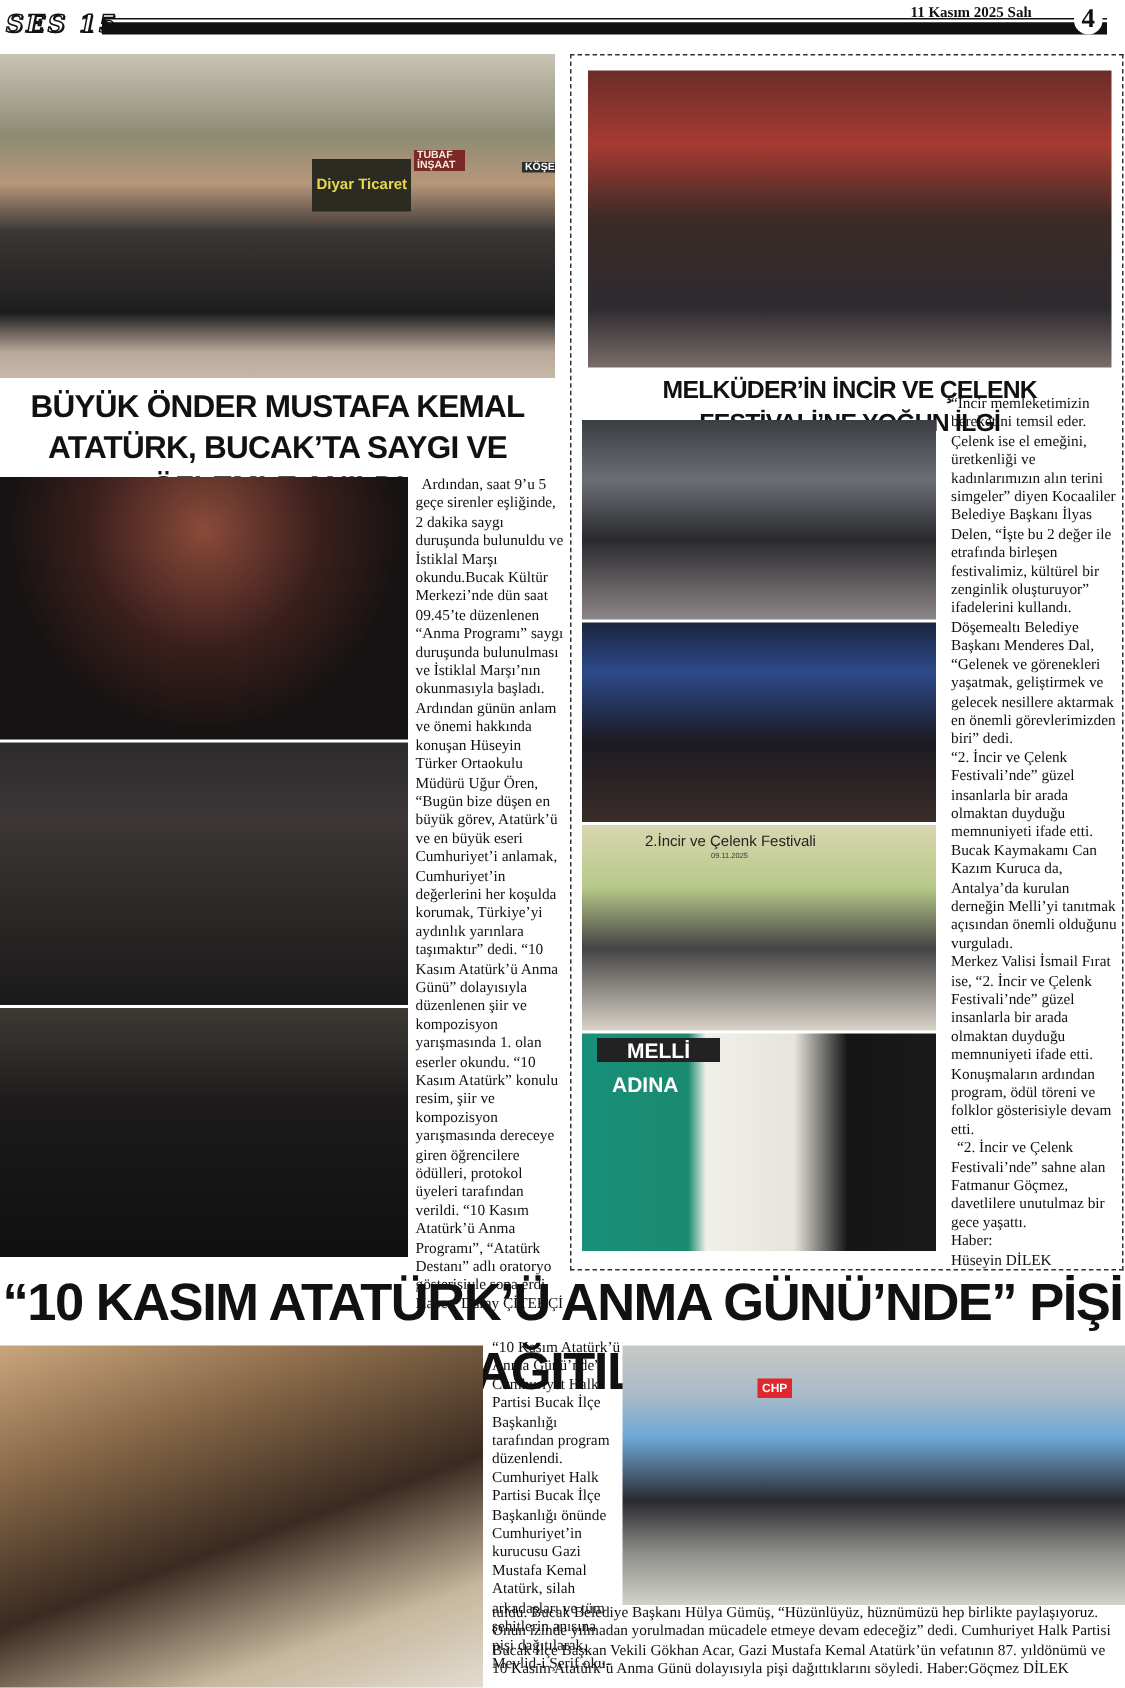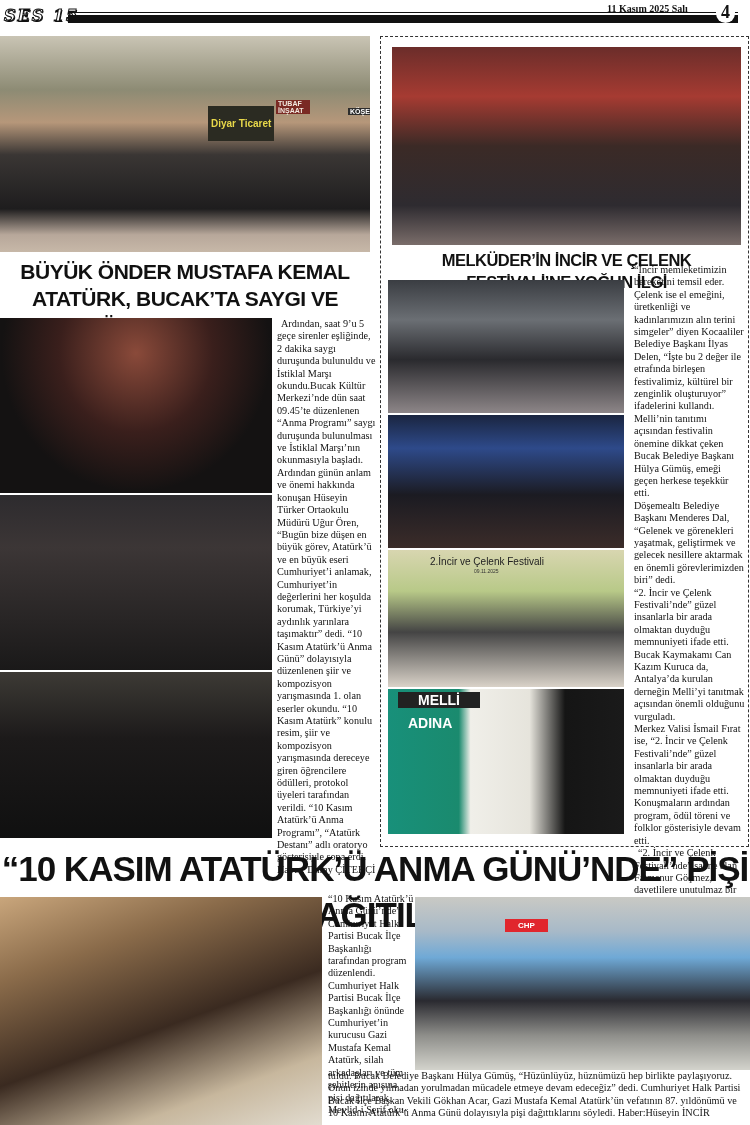--- a/index.html
+++ b/index.html
@@ -76,35 +76,34 @@
 <div class="abs photo ph-group">
   <div class="abs photo-label" style="left:42px;top:6px;color:#222;font-size:10px;font-weight:normal;">2.İncir ve Çelenk Festivali</div>
   <div class="abs photo-label" style="left:86px;top:18px;color:#333;font-size:5px;font-weight:normal;">09.11.2025</div>
 </div>
 <div class="abs photo ph-award">
   <div class="abs photo-label" style="left:10px;top:3px;background:#222;padding:0 20px;font-size:14px;">MELLİ</div>
   <div class="abs photo-label" style="left:20px;top:26px;font-size:14px;">ADINA</div>
 </div>
 <div class="abs col col-right">
   <span class="p">“İncir memleketimizin bereketini temsil eder. Çelenk ise el emeğini, üretkenliği ve kadınlarımızın alın terini simgeler” diyen Kocaaliler Belediye Başkanı İlyas Delen, “İşte bu 2 değer ile etrafında birleşen festivalimiz, kültürel bir zenginlik oluşturuyor” ifadelerini kullandı.</span>
-  <span class="p">Melli’nin tanıtımı açısından festivalin önemine dikkat çeken Bucak Belediye Başkanı Hülya Gümüş, emeği geçen herkese teşekkür etti.</span>
   <span class="p">Döşemealtı Belediye Başkanı Menderes Dal, “Gelenek ve görenekleri yaşatmak, geliştirmek ve gelecek nesillere aktarmak en önemli görevlerimizden biri” dedi.</span>
   <span class="p">“2. İncir ve Çelenk Festivali’nde” güzel insanlarla bir arada olmaktan duyduğu memnuniyeti ifade etti.</span>
   <span class="p">Bucak Kaymakamı Can Kazım Kuruca da, Antalya’da kurulan derneğin Melli’yi tanıtmak açısından önemli olduğunu vurguladı.</span>
   <span class="p">Merkez Valisi İsmail Fırat ise, “2. İncir ve Çelenk Festivali’nde” güzel insanlarla bir arada olmaktan duyduğu memnuniyeti ifade etti.</span>
   <span class="p">Konuşmaların ardından program, ödül töreni ve folklor gösterisiyle devam etti.</span>
   <span class="p indent">“2. İncir ve Çelenk Festivali’nde” sahne alan Fatmanur Göçmez, davetlilere unutulmaz bir gece yaşattı.</span>
   <span class="p byline">Haber:</span>
   <span class="p byline">Hüseyin DİLEK</span>
 </div>
 
 <div class="abs hl hl-bottom">“10 KASIM ATATÜRK’Ü ANMA GÜNÜ’NDE” PİŞİ DAĞITILDI</div>
 <div class="abs photo ph-pisi"></div>
 <div class="abs photo ph-chp">
-  <div class="abs photo-label" style="left:90px;top:22px;background:#e1262d;padding:2px 13px;font-size:8px;">CHP</div>
+  <div class="abs photo-label" style="left:90px;top:22px;background:#e1262d;padding:2px 3px;font-size:8px;">CHP</div>
 </div>
 <div class="abs col col-pisi">
   <span class="p">“10 Kasım Atatürk’ü Anma Günü’nde” Cumhuriyet Halk Partisi Bucak İlçe Başkanlığı tarafından program düzenlendi. Cumhuriyet Halk Partisi Bucak İlçe Başkanlığı önünde Cumhuriyet’in kurucusu Gazi Mustafa Kemal Atatürk, silah arkadaşları ve tüm şehitlerin anısına pişi dağıtılarak, Mevlid-i Şerif oku-</span>
 </div>
 <div class="abs col col-pisi-wide">
   <span>tuldu.   Bucak Belediye Başkanı Hülya Gümüş, “Hüzünlüyüz, hüznümüzü hep birlikte paylaşıyoruz. Onun izinde yılmadan yorulmadan mücadele etmeye devam edeceğiz” dedi. Cumhuriyet Halk Partisi Bucak İlçe Başkan Vekili Gökhan Acar, Gazi Mustafa Kemal Atatürk’ün vefatının 87. yıldönümü ve 10 Kasım Atatürk’ü Anma Günü dolayısıyla pişi dağıttıklarını söyledi.</span>
-  <span class="byline">Haber:Hüseyin İNCİR</span>
+  <span class="byline">Haber:Göçmez DİLEK</span>
 </div>
 
 </body></html>

